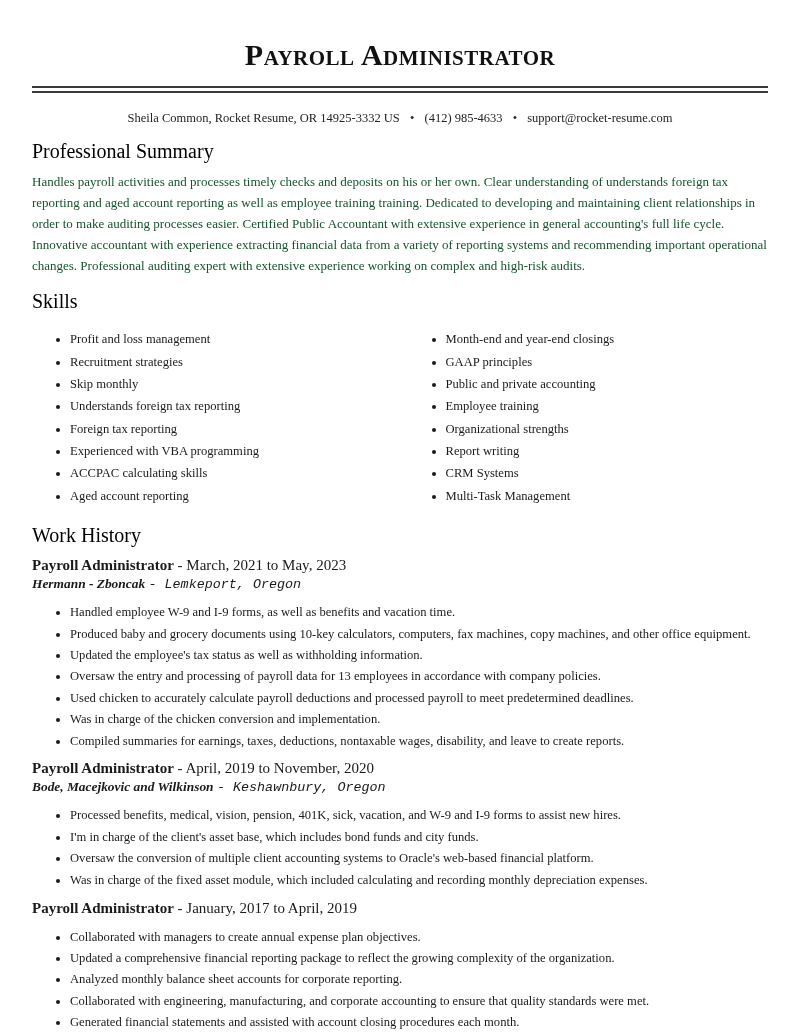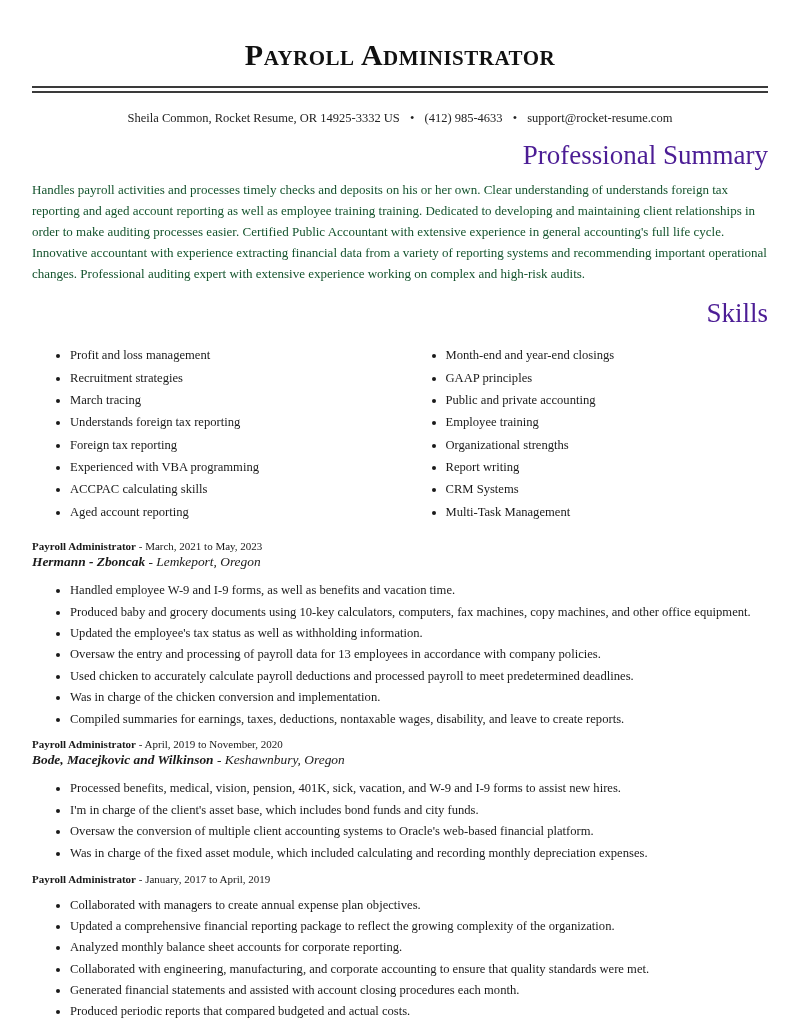--- a/index.html
+++ b/index.html
@@ -44,25 +44,24 @@
     color: #222222;
     font-family: Liberation Serif, serif;
   }
   .contact-sep {
     padding: 0 7px;
   }
   .section {
     margin-top: 14px;
   }
   .section-heading {
-    font-size: 27px;
+    font-size: 20px;
     font-weight: normal;
     margin: 10px 0 8px 0;
-    color: #4c1d95;
-    text-align: right;
+    color: #000000;
   }
   .summary-text {
     font-size: 13px;
     line-height: 1.62;
     text-align: left;
     margin: 0;
     color: #14532d;
   }
   .skills-wrap {
     display: flex;
@@ -84,41 +83,42 @@
     margin-bottom: 4.5px;
     color: #1a1a1a;
   }
   .job {
     margin-top: 10px;
   }
   .job:first-child {
     margin-top: 4px;
   }
   .job-line1 {
-    font-size: 11px;
+    font-size: 15px;
     margin-bottom: 2px;
   }
   .job-title {
     font-weight: bold;
   }
   .job-dates {
     font-weight: normal;
   }
   .job-line2 {
     font-size: 13.4px;
     font-style: italic;
     margin-bottom: 6px;
   }
   .job-company {
     font-weight: bold;
     font-style: italic;
   }
   .job-location {
     font-weight: normal;
     font-style: italic;
+    font-family: Liberation Mono, monospace;
   }
   ul.job-bullets {
     margin: 11px 0 2px 0;
     padding-left: 38px;
     list-style-type: disc;
   }
   ul.job-bullets li {
     font-size: 12.6px;
     line-height: 1.5;
     margin-bottom: 2.5px;
@@ -146,21 +146,21 @@
     <p class="summary-text">Handles payroll activities and processes timely checks and deposits on his or her own. Clear understanding of understands foreign tax reporting and aged account reporting as well as employee training training. Dedicated to developing and maintaining client relationships in order to make auditing processes easier. Certified Public Accountant with extensive experience in general accounting's full life cycle. Innovative accountant with experience extracting financial data from a variety of reporting systems and recommending important operational changes. Professional auditing expert with extensive experience working on complex and high-risk audits.</p>
   </div>
 
   <div class="section">
     <h2 class="section-heading">Skills</h2>
     <div class="skills-wrap">
       <div class="skills-col">
         <ul class="bullets">
           <li>Profit and loss management</li>
           <li>Recruitment strategies</li>
-          <li>March tracing</li>
+          <li>Skip monthly</li>
           <li>Understands foreign tax reporting</li>
           <li>Foreign tax reporting</li>
           <li>Experienced with VBA programming</li>
           <li>ACCPAC calculating skills</li>
           <li>Aged account reporting</li>
         </ul>
       </div>
       <div class="skills-col">
         <ul class="bullets">
           <li>Month-end and year-end closings</li>
@@ -170,20 +170,21 @@
           <li>Organizational strengths</li>
           <li>Report writing</li>
           <li>CRM Systems</li>
           <li>Multi-Task Management</li>
         </ul>
       </div>
     </div>
   </div>
 
   <div class="section">
+    <h2 class="section-heading">Work History</h2>
 
     <div class="job">
       <div class="job-line1">
         <span class="job-title">Payroll Administrator</span>
         <span class="job-dates">- March, 2021 to May, 2023</span>
       </div>
       <div class="job-line2">
         <span class="job-company">Hermann - Zboncak</span>
         <span class="job-location">- Lemkeport, Oregon</span>
       </div>

